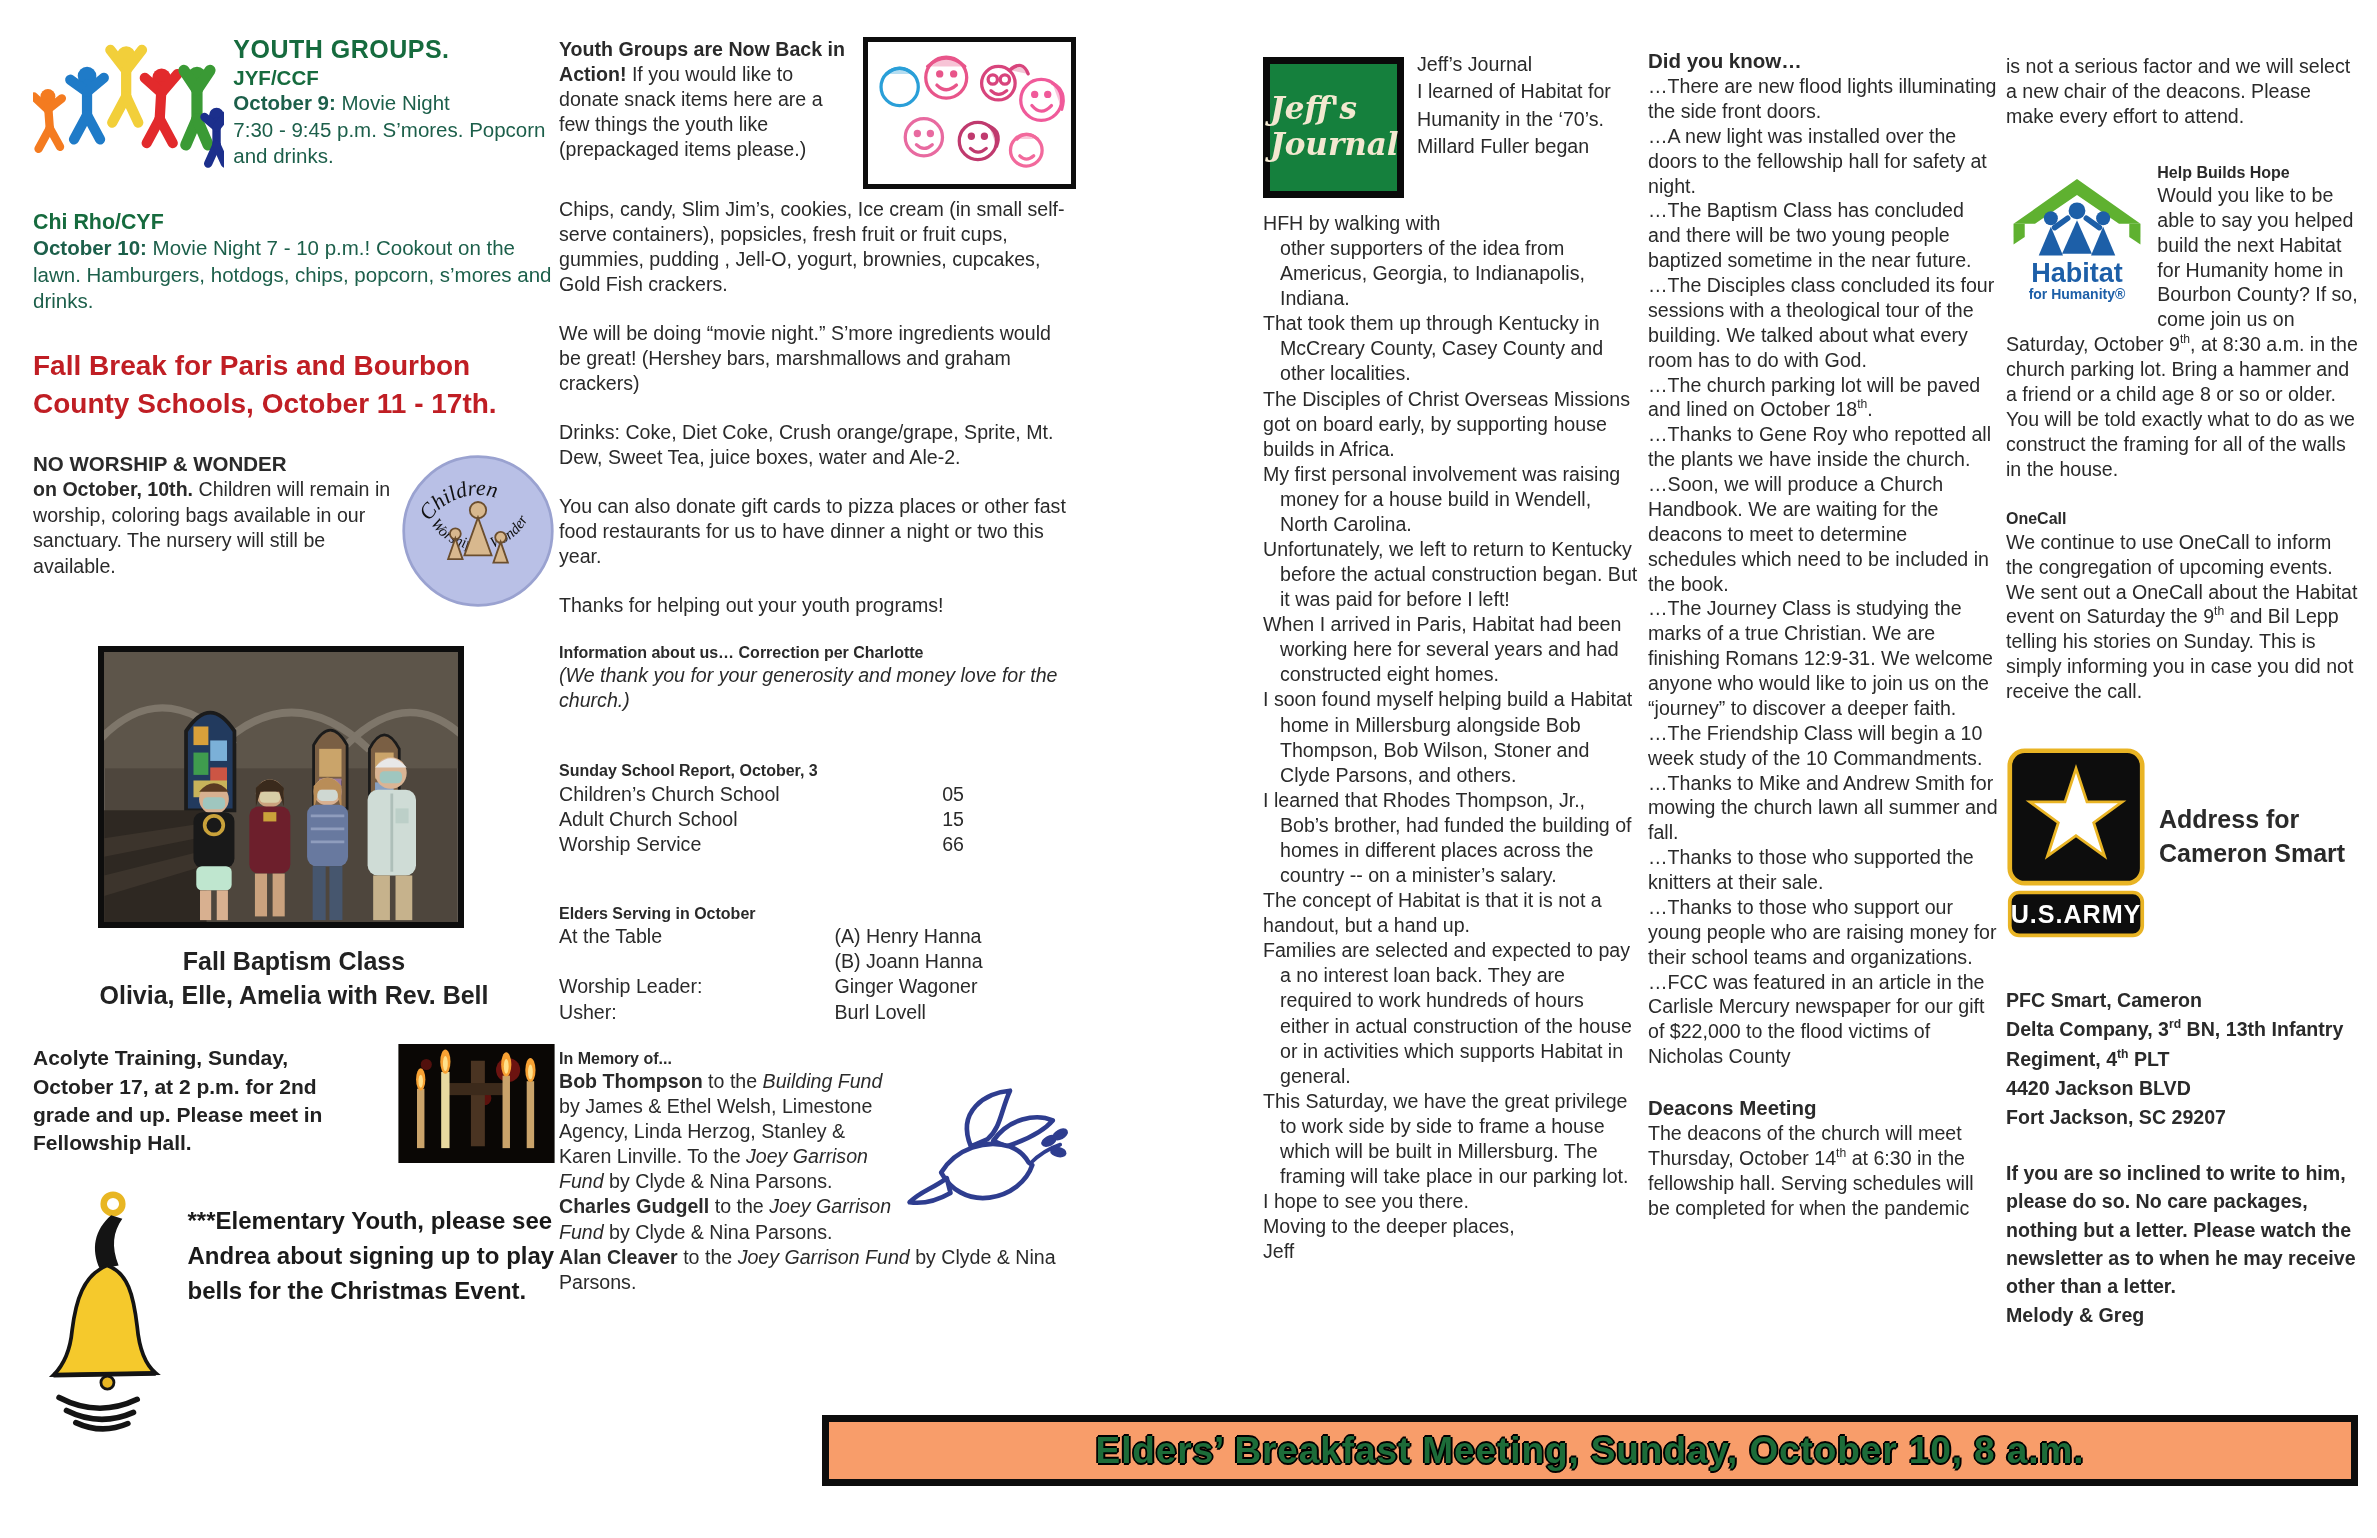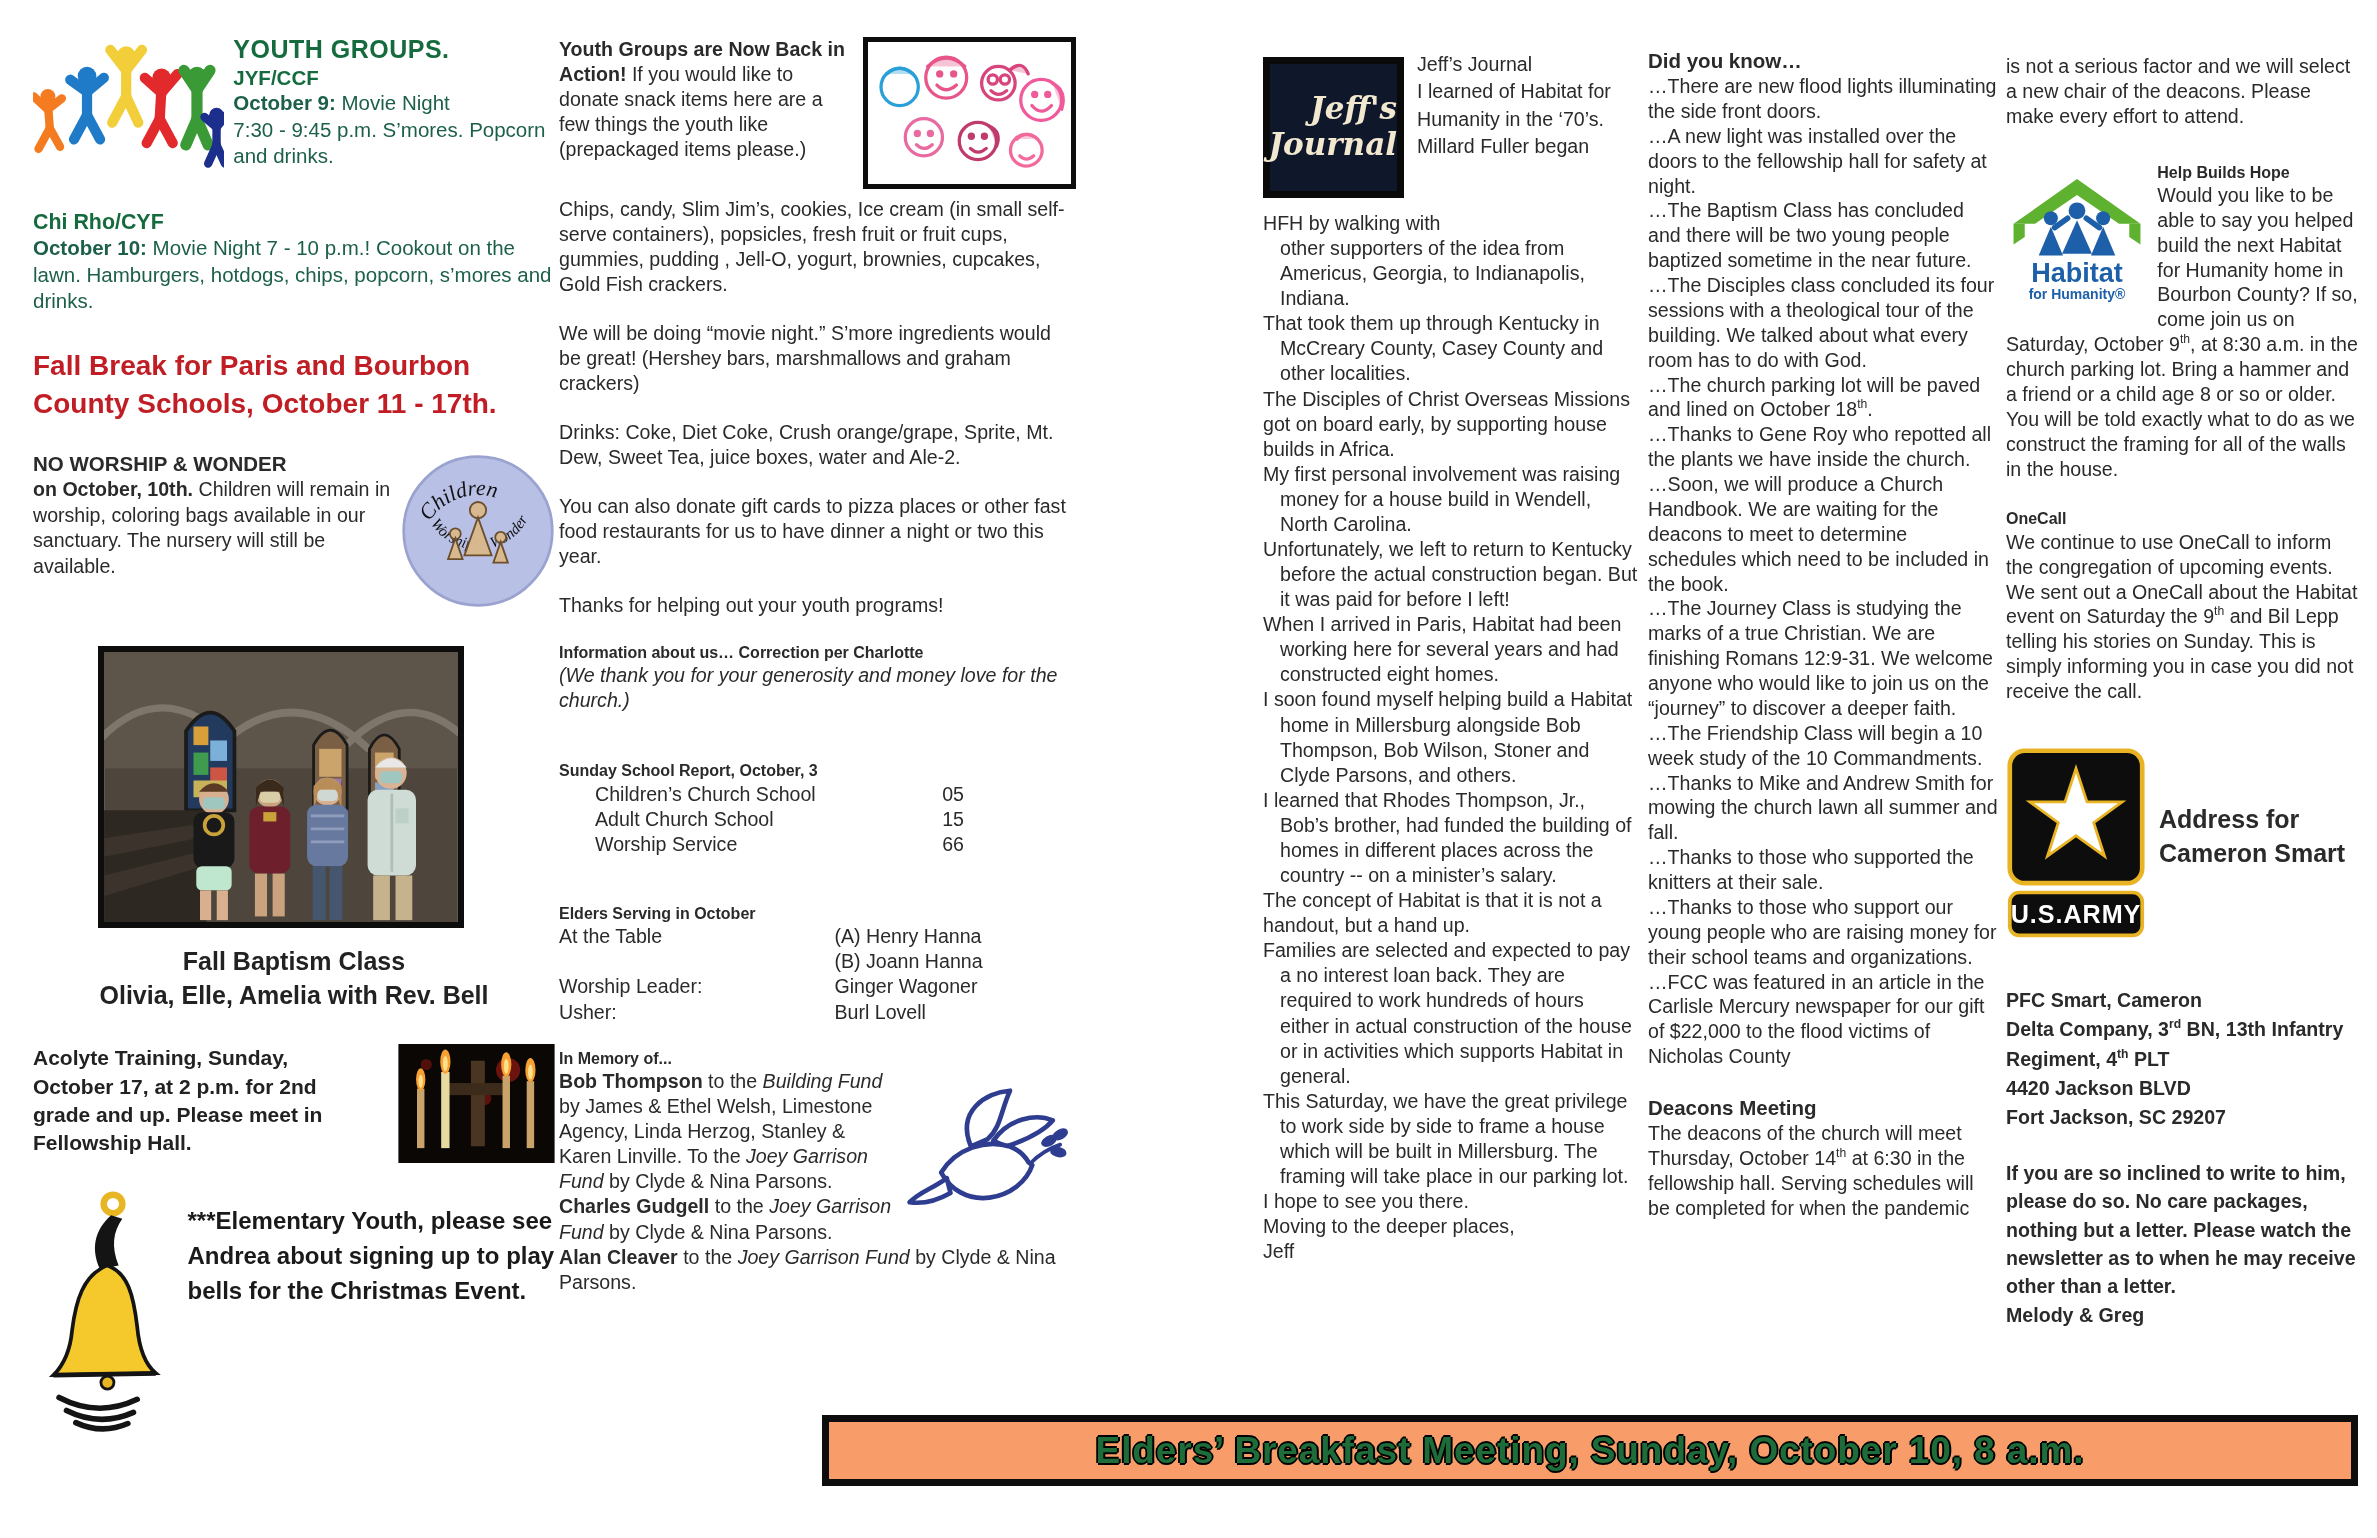--- a/index.html
+++ b/index.html
@@ -38,31 +38,31 @@
   .bells-block{margin-top:24px;}
   .bell-clipart{float:left;width:147px;height:247px;margin-right:7.5px;}
   .bells-text{font-weight:bold;font-size:24px;line-height:1.45;padding-top:17px;color:#1a1a1a;}
 
   
   #col2{font-size:19.6px;line-height:1.28;color:#2a2a2a;}
   .faces-clipart{float:right;width:203px;height:142px;border:5.6px solid #0d0d0d;margin:0 0 7.5px 9.3px;background:#fff;}
   .para{margin-bottom:24px;}
   .sec-title{font-weight:bold;font-size:16px;}
   .inforow{display:flex;justify-content:space-between;padding-right:98px;}
-  .ssrow{display:flex;justify-content:space-between;padding-right:112px;margin-left:36px;}
+  .ssrow{display:flex;justify-content:space-between;padding-right:112px;}
   .eldrow .lbl{display:inline-block;width:270px;}
   .memory-block{margin-top:24px;}
   .dove-clipart{float:right;width:172px;height:157px;margin:32px 0 5.6px 5.6px;}
 
   
   #col3{font-size:19.6px;line-height:1.28;color:#2a2a2a;}
   .jeff-logo{
     float:left;width:127px;height:127px;margin:5.6px 13px 9.3px 0;
-    background:#0f172a;border:7.5px solid #0a0a0a;
-    display:flex;flex-direction:column;justify-content:center;align-items:flex-end;
+    background:#15803d;border:7.5px solid #0a0a0a;
+    display:flex;flex-direction:column;justify-content:center;align-items:flex-start;
     font-family:"DejaVu Serif",serif;font-style:italic;font-weight:bold;
     color:#f2e8d0;font-size:31px;line-height:1.15;
   }
   .jeff-intro{min-height:160px;}
   .jeff-intro p{line-height:1.4;}
   .flush{margin:0;}
   .hang{padding-left:17px;text-indent:-17px;}
   .ind{padding-left:17px;}
 
   

